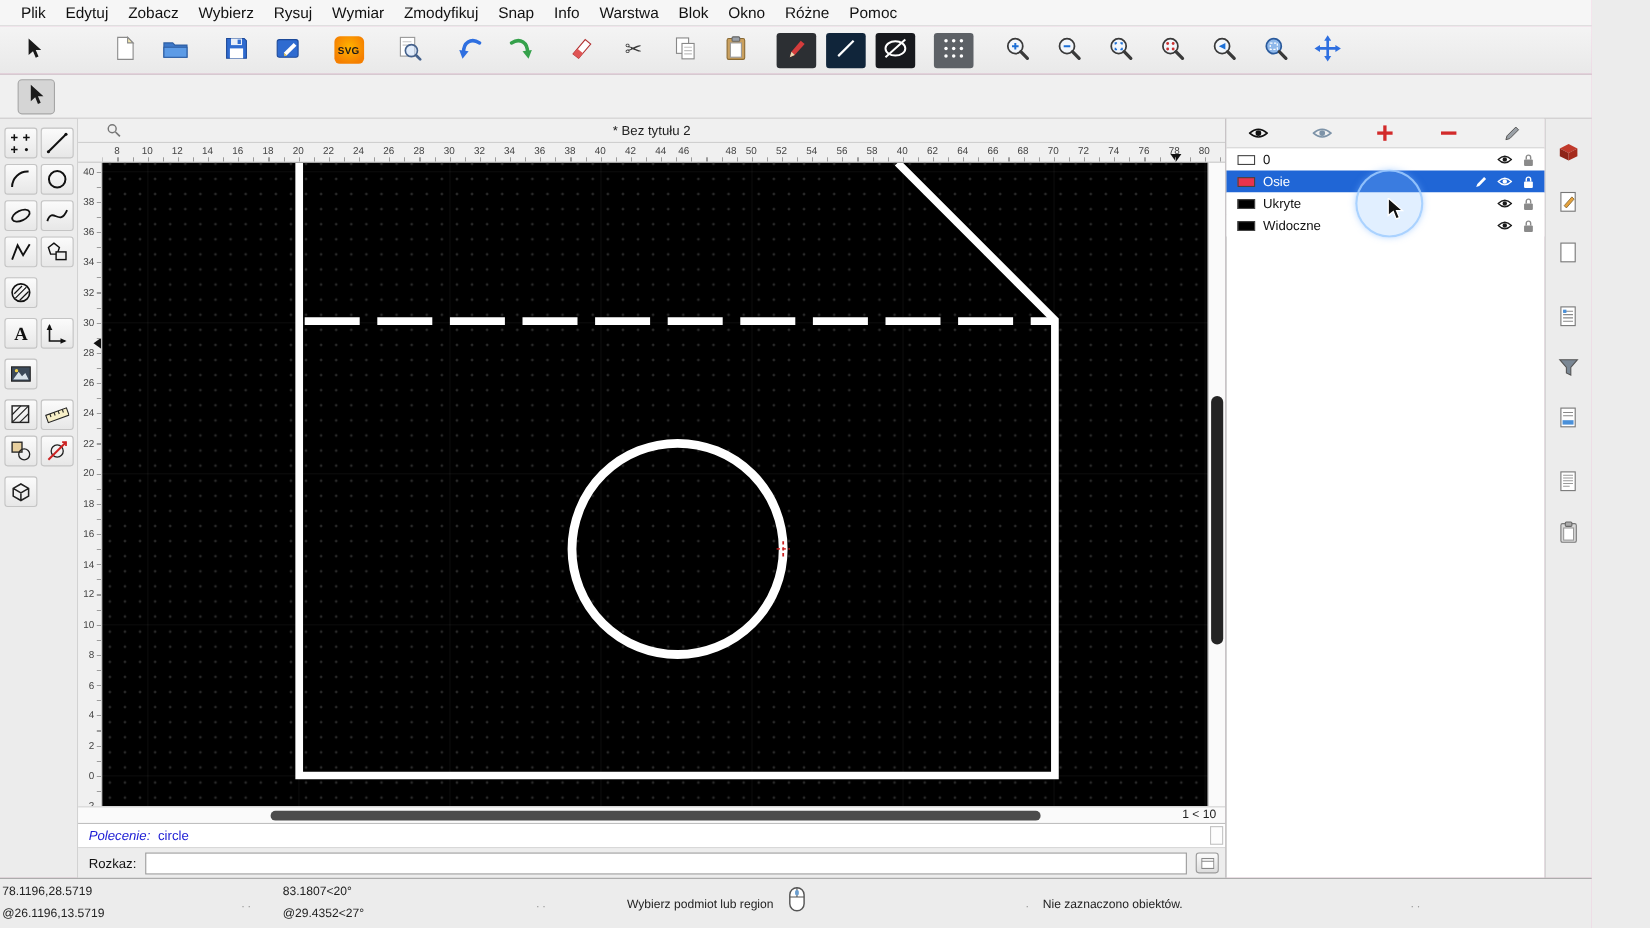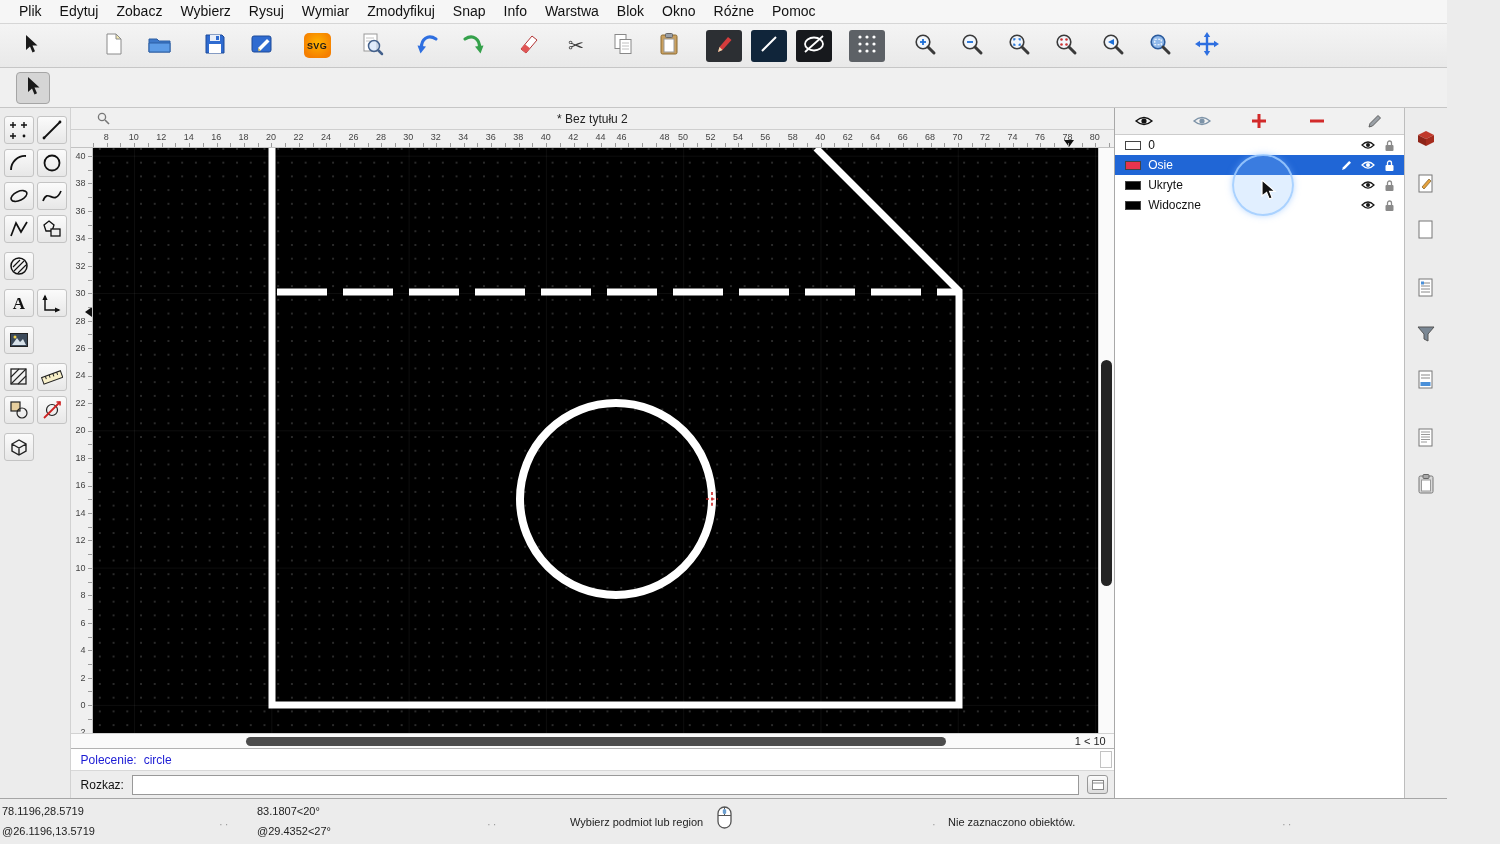--- a/index.html
+++ b/index.html
@@ -63,21 +63,21 @@
   .vscroll{width:16px;background:#fafafa;border-left:1px solid #c8c8c8;position:relative;}
   .vthumb{position:absolute;left:2px;width:11px;top:212px;height:226px;background:#242424;border-radius:6px;}
   .hscroll-row{height:15px;background:#fafafa;border-top:1px solid #d2d2d2;display:flex;align-items:center;padding-left:22px;position:relative;}
   .htrack{flex:1;height:100%;position:relative;}
   .hthumb{position:absolute;left:153px;top:3px;width:700px;height:9px;background:#4c4c4c;border-radius:5px;}
   .page-ind{width:48px;text-align:center;font-size:11px;color:#222;}
 
   
   .cmd{height:50px;border-top:1px solid #b2b2b2;display:flex;flex-direction:column;background:#ededed;}
   .cmd-hist{height:22px;background:#fff;border-bottom:1px solid #d8d8d8;display:flex;align-items:center;padding-left:10px;font-size:12px;position:relative;}
-  .cmd-label{color:#1b1bd4;margin-right:7px;}
+  .cmd-label{color:#1b1bd4;font-style:italic;margin-right:7px;}
   .cmd-value{color:#1b1bd4;}
   .cmd-mini-scroll{position:absolute;right:2px;top:2px;bottom:2px;width:12px;background:#fdfdfd;border:1px solid #c2c2c2;}
   .cmd-input-row{flex:1;display:flex;align-items:center;gap:8px;padding:0 6px 0 10px;background:#ededed;}
   .cmd-prompt{font-size:12px;color:#111;white-space:nowrap;}
   .cmd-input{flex:1;height:20px;border:1px solid #999;background:#fff;font-size:12px;font-family:"Liberation Sans",sans-serif;padding:0 4px;}
   .cmd-side-btn{width:21px;height:19px;border:1px solid #999;border-radius:3px;background:linear-gradient(#fcfcfc,#dcdcdc);display:flex;align-items:center;justify-content:center;padding:0;}
 
   
   .lpanel{width:300px;background:#fff;border-left:1px solid #a8a8a8;display:flex;flex-direction:column;position:relative;}
   .lp-head{height:20px;background:#e6e6e6;border-bottom:1px solid #c6c6c6;display:flex;align-items:center;position:relative;font-size:11px;color:#222;}

